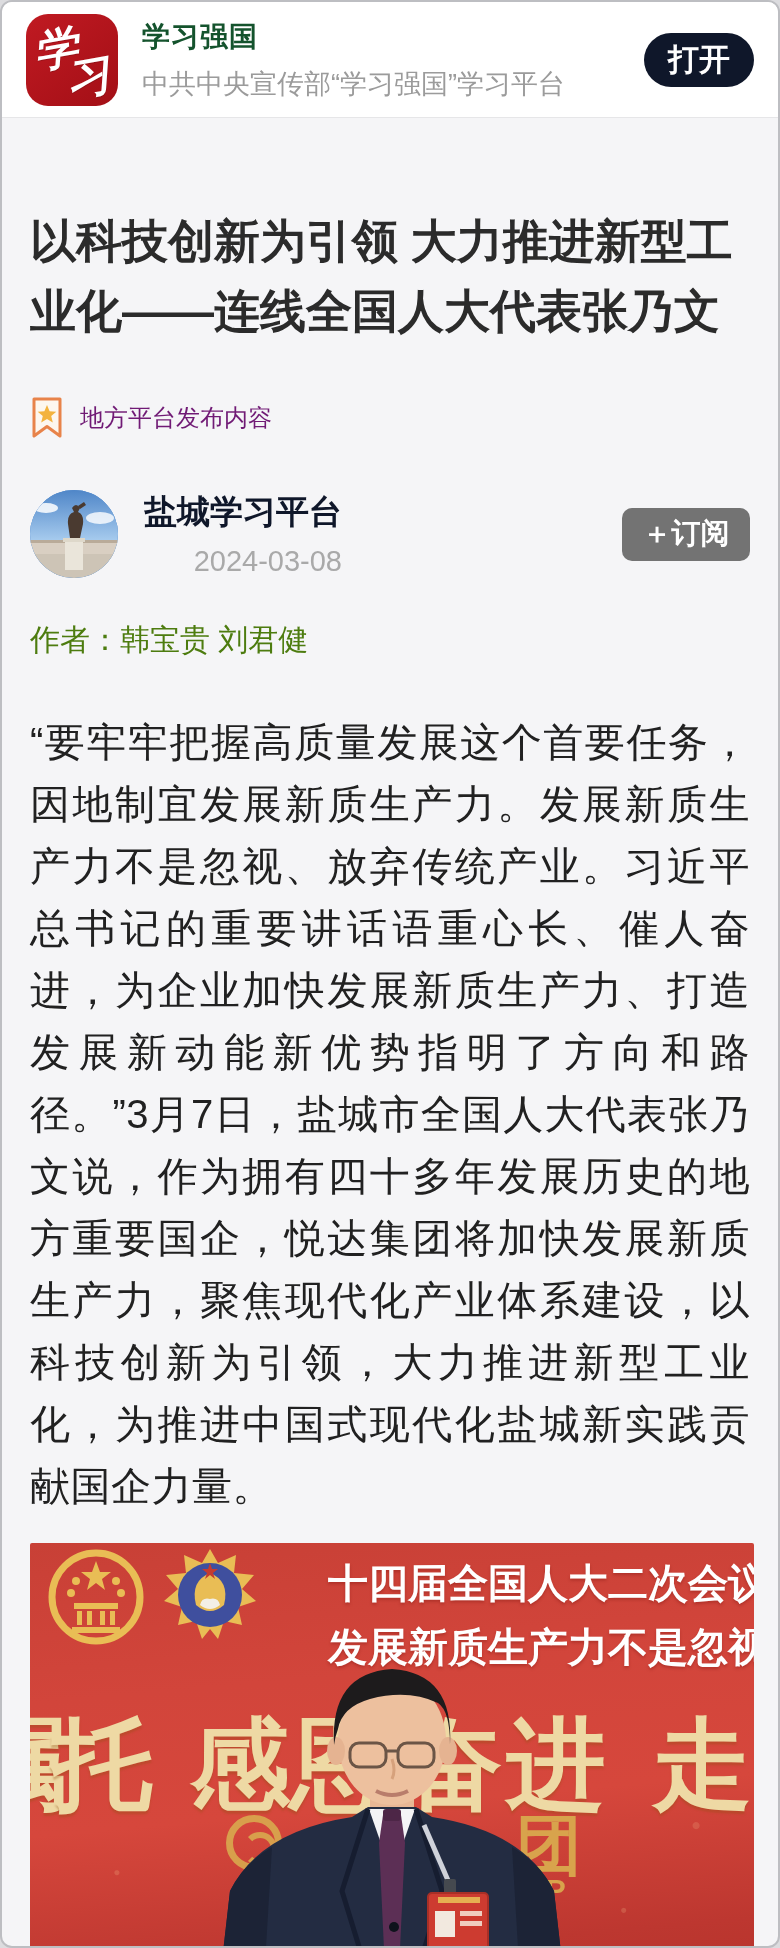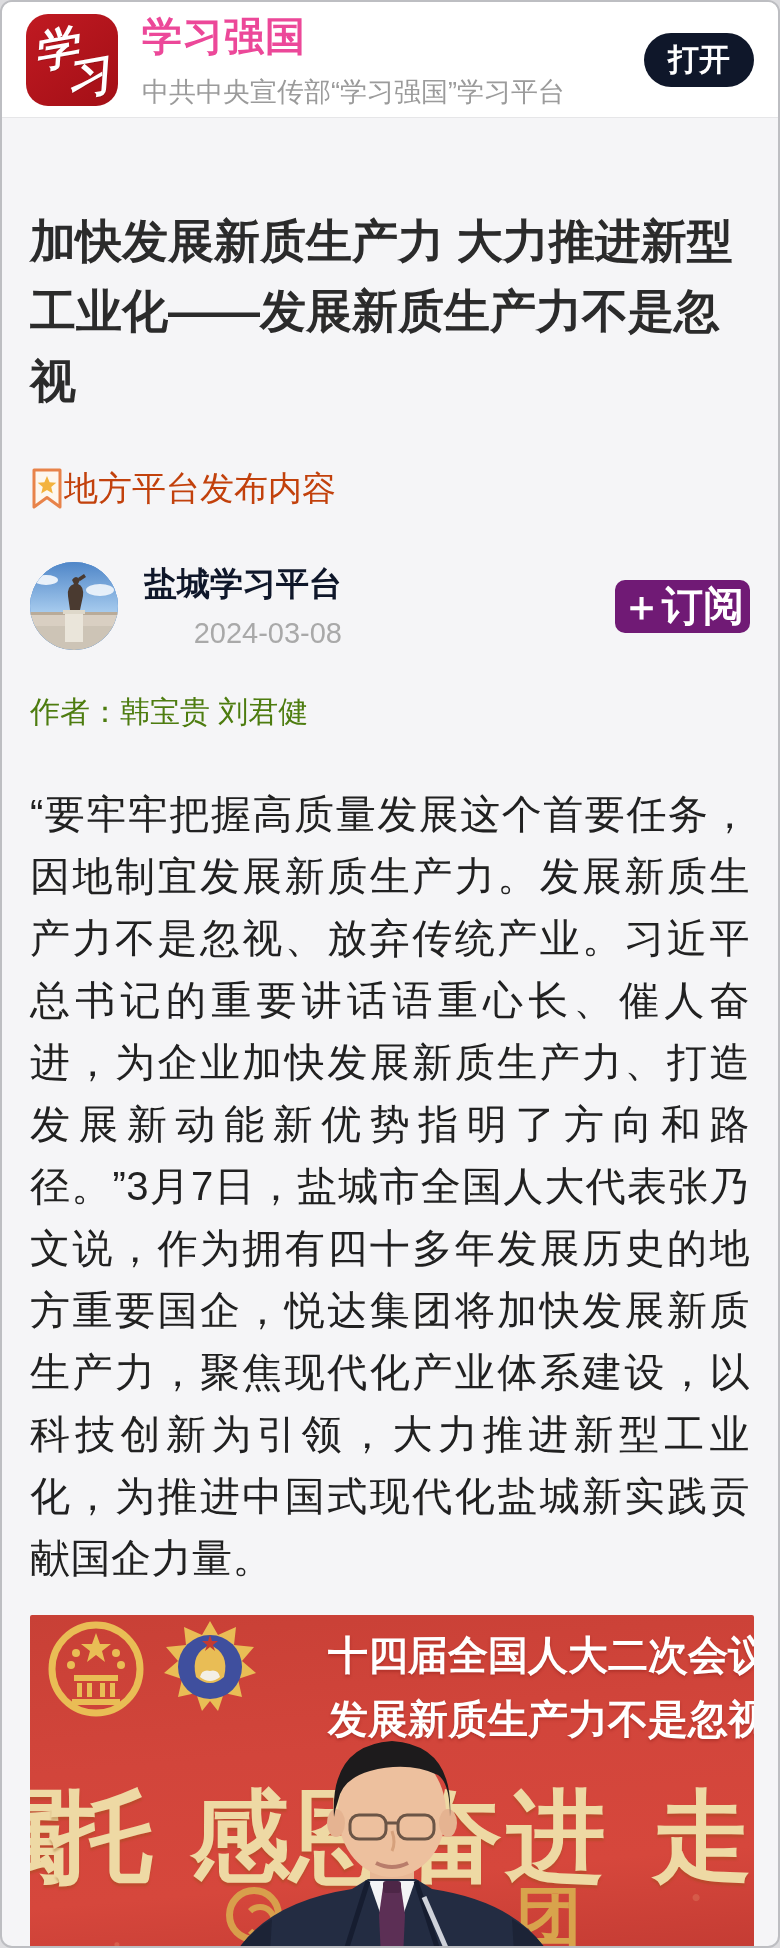--- a/index.html
+++ b/index.html
@@ -6,36 +6,36 @@
   *{box-sizing:border-box;}
   .screen{position:relative;width:780px;height:1948px;background:#f5f5f7;border:2px solid #bdbec2;border-radius:12px;overflow:hidden;margin:0 auto;}
 
   
   .app-banner{height:116px;background:#ffffff;border-bottom:1px solid #e6e6e8;display:flex;align-items:center;padding:0 24px;}
   .app-logo{width:92px;height:92px;border-radius:22px;background:linear-gradient(140deg,#c01a22,#a30f16);position:relative;flex:0 0 auto;overflow:hidden;}
   .app-logo span{position:absolute;color:#fff;font-weight:700;font-style:italic;font-size:44px;transform:rotate(-10deg);text-shadow:0 1px 0 rgba(0,0,0,.15);}
   .app-logo .g1{left:8px;top:6px;}
   .app-logo .g2{left:40px;top:34px;}
   .app-meta{margin-left:24px;}
-  .app-name{font-size:40px;font-weight:700;color:#ec4899;letter-spacing:1px;}
+  .app-name{font-size:28px;font-weight:700;color:#14532d;letter-spacing:1px;}
   .app-desc{font-size:27px;color:#9b9b9b;margin-top:10px;}
   .open-btn{margin-left:auto;min-width:94px;height:54px;padding:0 24px;border-radius:27px;background:#0f172a;color:#fff;font-size:31px;font-weight:700;display:flex;align-items:center;justify-content:center;border:none;}
 
   
   .content{padding:0 28px;}
   .article-title{margin:88px 0 0;font-size:46px;line-height:70px;font-weight:700;color:#2b2b2b;}
   .tag-row{margin-top:50px;display:flex;align-items:center;}
-  .tag-label{font-size:34px;color:#c2410c;}
+  .tag-label{font-size:24px;color:#701a75;margin-left:16px;}
 
   .author-row{margin-top:50px;display:flex;align-items:center;}
   .avatar{width:88px;height:88px;border-radius:50%;overflow:hidden;flex:0 0 auto;background:#7aa8d8;}
   .author-meta{margin-left:26px;}
   .author-name{font-size:33px;font-weight:700;color:#0f172a;}
   .author-date{font-size:29px;color:#a9a9a9;margin-top:10px;text-align:right;}
-  .subscribe-btn{margin-left:auto;min-width:128px;height:53px;border-radius:10px;background:#701a75;color:#fff;font-size:41px;font-weight:700;display:flex;align-items:center;justify-content:center;border:none;}
+  .subscribe-btn{margin-left:auto;min-width:128px;height:53px;border-radius:10px;background:#737373;color:#fff;font-size:29px;font-weight:700;display:flex;align-items:center;justify-content:center;border:none;}
 
   .byline{margin-top:42px;font-size:30px;color:#4d7c0f;}
   .article-body{margin:50px 0 0;font-size:40px;line-height:62px;color:#212121;text-align:justify;letter-spacing:.5px;}
 
   
   .photo{position:relative;margin-top:26px;width:724px;height:471px;overflow:hidden;border-radius:2px;
          background:linear-gradient(175deg,#c84036 0%,#d2453b 30%,#d6473c 55%,#bd3730 82%,#b23129 100%);}
   .photo .sparkle{position:absolute;inset:0;background:
       radial-gradient(circle at 12% 70%, rgba(255,220,160,.18) 0 2px, transparent 3px),
       radial-gradient(circle at 30% 85%, rgba(255,220,160,.22) 0 2px, transparent 3px),
@@ -62,21 +62,21 @@
     </div>
     <div class="app-meta">
       <div class="app-name">学习强国</div>
       <div class="app-desc">中共中央宣传部“学习强国”学习平台</div>
     </div>
     <button class="open-btn">打开</button>
   </div>
 
   <div class="content">
 
-    <h1 class="article-title">加快发展新质生产力 大力推进新型工业化——发展新质生产力不是忽视</h1>
+    <h1 class="article-title">以科技创新为引领 大力推进新型工业化——连线全国人大代表张乃文</h1>
 
     <div class="tag-row">
       <svg width="34" height="44" viewBox="0 0 34 44">
         <path d="M4 3 H30 V40 L17 30.5 L4 40 Z" fill="#fdf7ef" stroke="#e8834a" stroke-width="3" stroke-linejoin="round"></path>
         <path d="M17 9 L19.6 15.2 L26.3 15.7 L21.2 20 L22.8 26.5 L17 23 L11.2 26.5 L12.8 20 L7.7 15.7 L14.4 15.2 Z" fill="#f3b33e"></path>
       </svg>
       <span class="tag-label">地方平台发布内容</span>
     </div>
 
     <div class="author-row">

